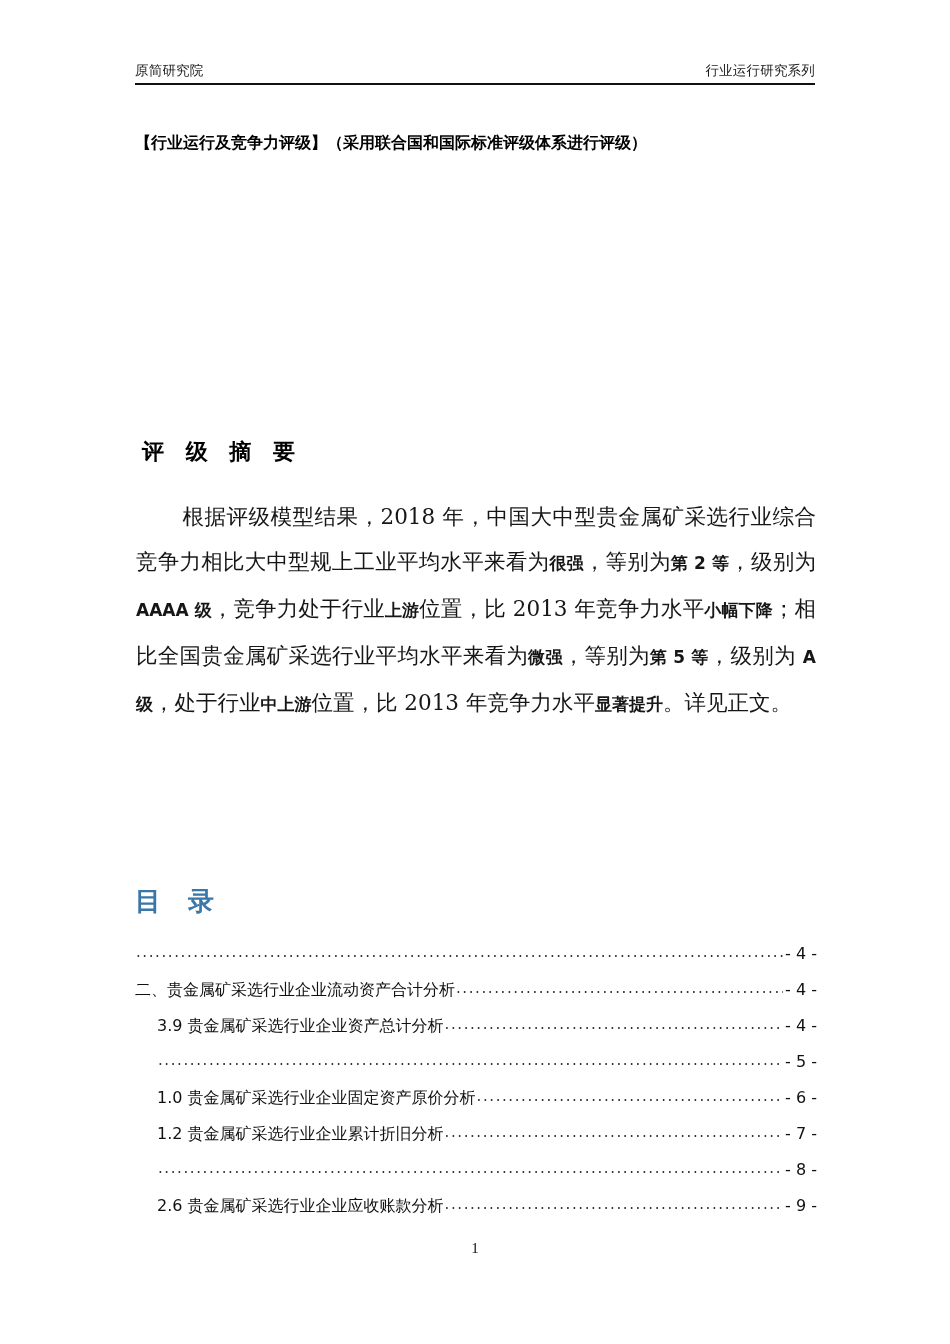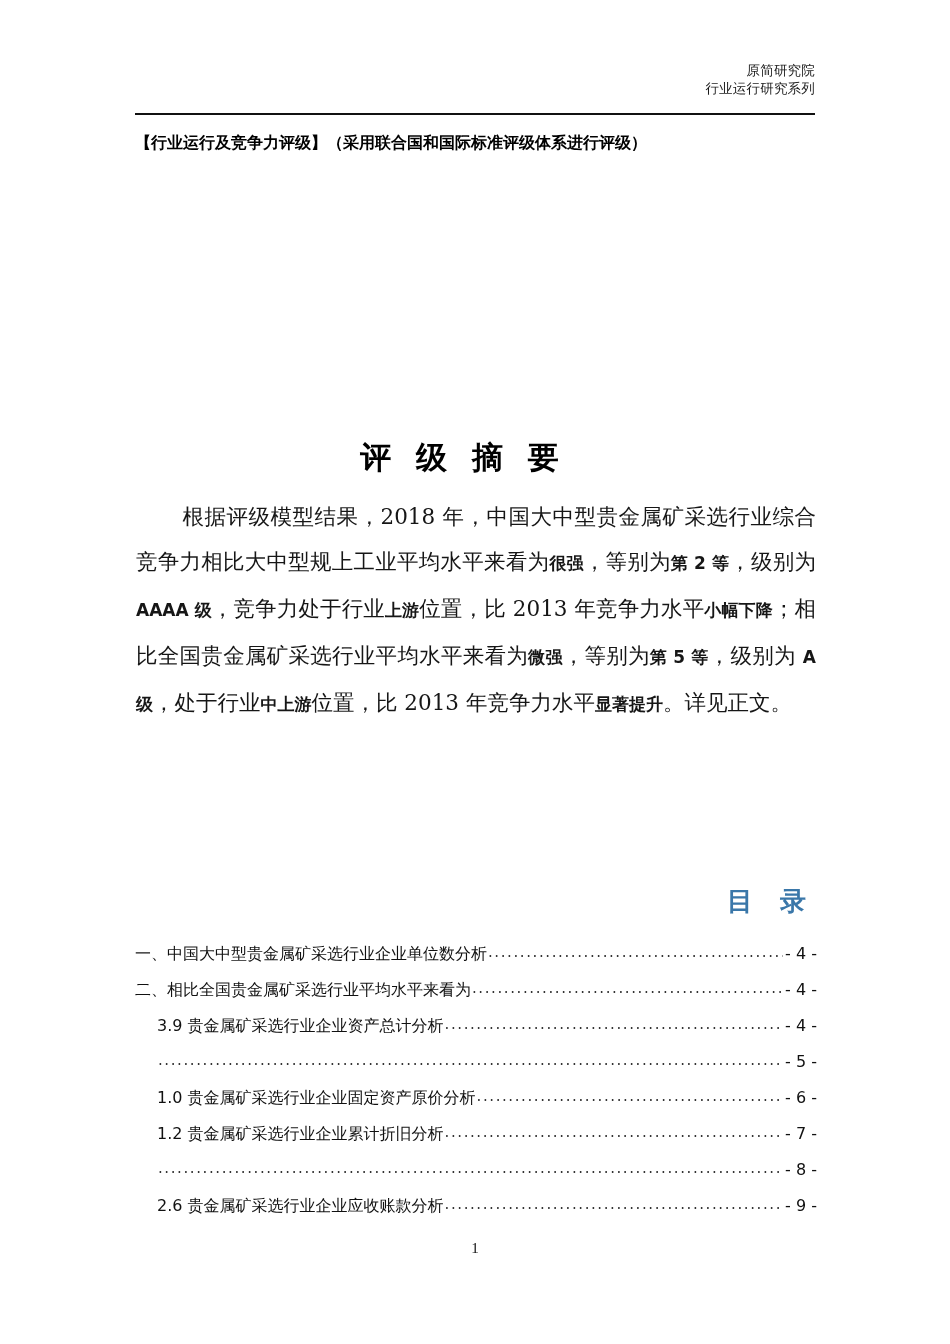--- a/index.html
+++ b/index.html
@@ -25,27 +25,26 @@
   
   .running-header {
     position: absolute;
     left: 135px;
     top: 62px;
     width: 680px;
     display: flex;
     justify-content: space-between;
     align-items: flex-end;
     border-bottom: 2px solid #111111;
-    padding-bottom: 16px;
+    padding-bottom: 3px;
     font-family: "DejaVu Sans", "Liberation Sans", sans-serif;
     font-size: 13.5px;
     line-height: 1.3;
     color: #1a1a1a;
     letter-spacing: 0.2px;
-    flex-direction: column;
   }
 
   
   .bracket-line {
     position: absolute;
     left: 135px;
     top: 133px;
     width: 700px;
     font-family: "DejaVu Sans", "Liberation Sans", sans-serif;
     font-weight: bold;
@@ -67,27 +66,27 @@
     font-weight: bold;
     font-size: 37px;
     line-height: 60px;
     letter-spacing: 1px;
   }
   .report-title .tline { display: block; white-space: nowrap; }
 
   
   .summary-heading {
     position: absolute;
-    left: 123px;
+    left: 142px;
     top: 437px;
     width: 680px;
-    text-align: center;
-    font-family: "DejaVu Sans", "Liberation Sans", sans-serif;
-    font-weight: bold;
-    font-size: 31px;
+    text-align: left;
+    font-family: "DejaVu Sans", "Liberation Sans", sans-serif;
+    font-weight: bold;
+    font-size: 22px;
     letter-spacing: 7px;
     color: #000000;
   }
 
   
   .summary-body {
     position: absolute;
     left: 136px;
     top: 494px;
     width: 680px;
@@ -101,21 +100,21 @@
   }
   .summary-body .indent { display: inline-block; width: 46px; }
   .summary-body b { font-family: "DejaVu Sans", "Liberation Sans", sans-serif; font-weight: bold; font-size: 17px; }
 
   
   .toc-heading {
     position: absolute;
     left: 135px;
     top: 884px;
     width: 680px;
-    text-align: right;
+    text-align: left;
     font-family: "DejaVu Sans", "Liberation Sans", sans-serif;
     font-weight: bold;
     font-size: 26px;
     letter-spacing: 9px;
     color: #3a77a9;
   }
 
   .toc {
     position: absolute;
     left: 135px;
@@ -175,26 +174,25 @@
   <div class="summary-heading">评 级 摘 要</div>
 
   <div class="summary-body">
     <span class="indent"></span><span id="summary-runs"><span>根据评级模型结果，2018 年，中国大中型贵金属矿采选行业综合竞争力相比大中型规上工业平均水平来看为</span><b>很强</b><span>，等别为</span><b>第 2 等</b><span>，级别为 </span><b>AAAA 级</b><span>，竞争力处于行业</span><b>上游</b><span>位置，比 2013 年竞争力水平</span><b>小幅下降</b><span>；相比全国贵金属矿采选行业平均水平来看为</span><b>微强</b><span>，等别为</span><b>第 5 等</b><span>，级别为 </span><b>A 级</b><span>，处于行业</span><b>中上游</b><span>位置，比 2013 年竞争力水平</span><b>显著提升</b><span>。详见正文。</span></span>
   </div>
 
   <div class="toc-heading">目 录</div>
 
   <div class="toc" id="toc-list">
       <div class="toc-entry level-1">
-        <span class="toc-label">一、中国大中型贵金属矿采选行业企业单位数分析</span>
         <span class="toc-dots">........................................................................................................................</span>
         <span class="toc-page">- 4 -</span>
       </div>
       <div class="toc-entry level-1">
-        <span class="toc-label">二、相比全国贵金属矿采选行业平均水平来看为</span>
+        <span class="toc-label">二、贵金属矿采选行业企业流动资产合计分析</span>
         <span class="toc-dots">........................................................................................................................</span>
         <span class="toc-page">- 4 -</span>
       </div>
       <div class="toc-entry level-2">
         <span class="toc-label">3.9 贵金属矿采选行业企业资产总计分析</span>
         <span class="toc-dots">........................................................................................................................</span>
         <span class="toc-page">- 4 -</span>
       </div>
       <div class="toc-entry level-2">
         <span class="toc-dots">........................................................................................................................</span>

